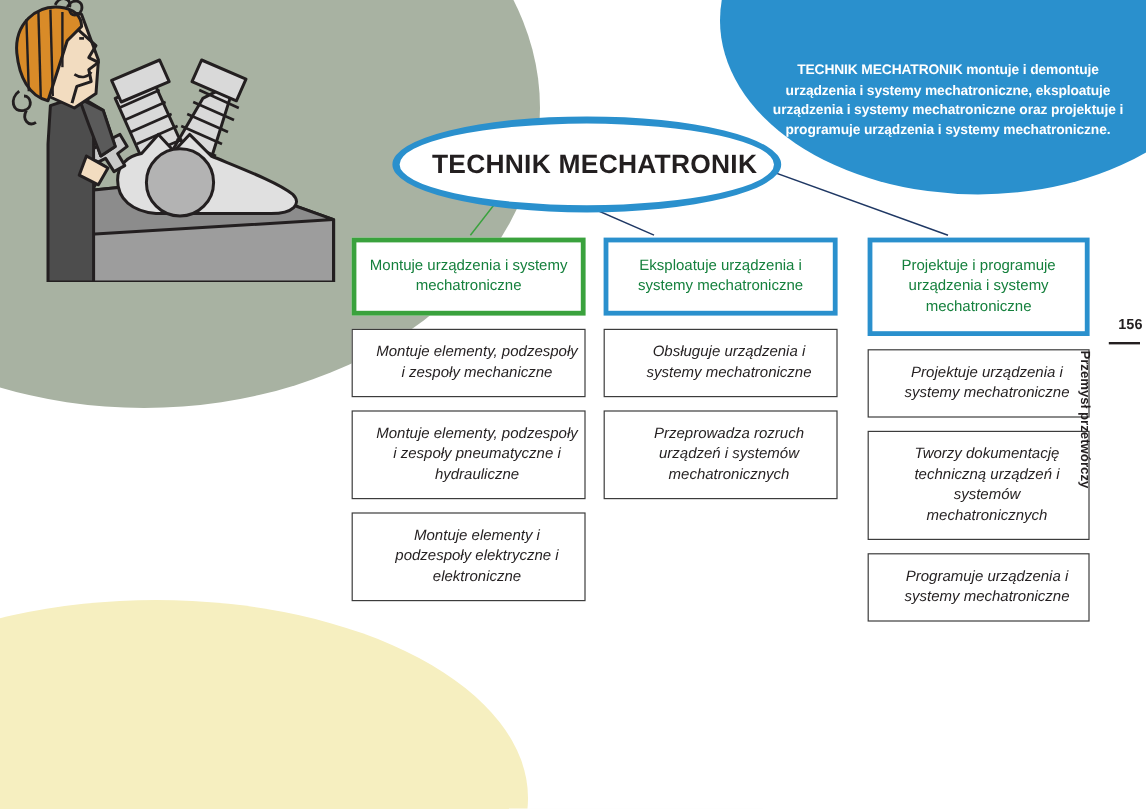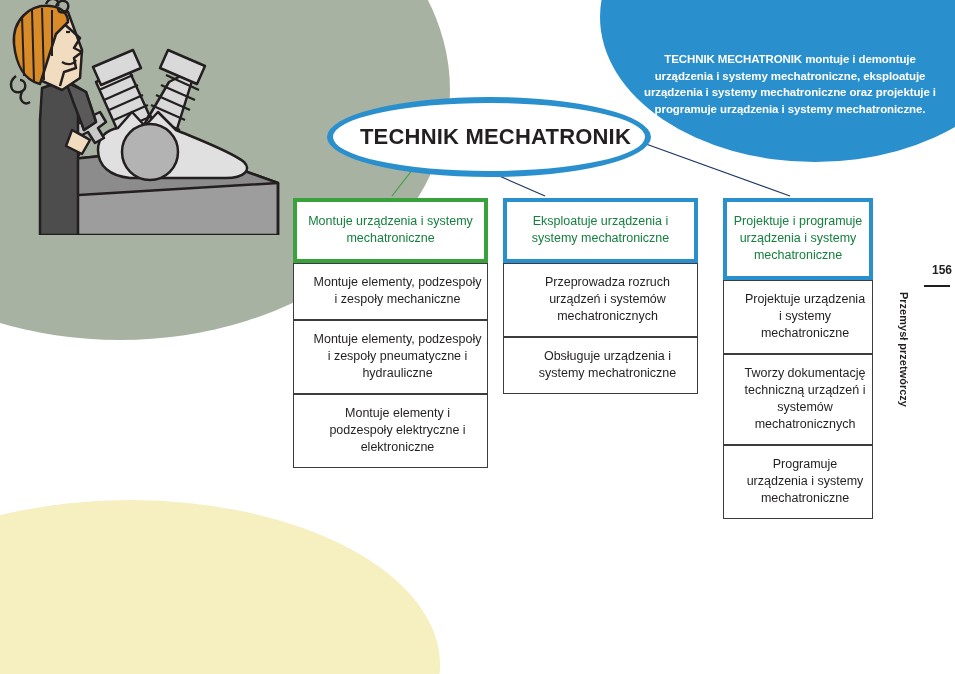--- a/index.html
+++ b/index.html
@@ -114,21 +114,21 @@
     width: 955px;
     height: 674px;
     z-index: 7;
   }
   .column {
     position: absolute;
     top: 198px;
   }
   .col-1 { left: 293px; width: 195px; }
   .col-2 { left: 503px; width: 195px; }
-  .col-3 { left: 723px; width: 150px; }
+  .col-3 { left: 723px; width: 185px; }
 
   .head-box {
     box-sizing: border-box;
     border: 4px solid #2a90cd;
     background: #ffffff;
     padding: 11px 6px 12px 6px;
     text-align: center;
     font-size: 12.5px;
     line-height: 17px;
     color: #15803d;
@@ -137,20 +137,22 @@
 
   .sub-box {
     box-sizing: border-box;
     border: 1.4px solid #3c3c3c;
     background: #ffffff;
     padding: 10px 5px 11px 19px;
     text-align: center;
     font-size: 12.5px;
     line-height: 17px;
     color: #231f20;
+    margin-top: 11px;
+    font-style: italic;
   }
   .col-1 .sub-box:first-of-type,
   .col-2 .sub-box:first-of-type,
   .col-3 .sub-box:first-of-type { margin-top: 13px; }
 
   
   .margin-rule {
     position: absolute;
     left: 924px;
     top: 285px;
@@ -283,22 +285,22 @@
 
     <div class="column col-1">
       <div class="head-box green">Montuje urządzenia i systemy mechatroniczne</div>
       <div class="sub-box">Montuje elementy, podzespoły i zespoły mechaniczne</div>
       <div class="sub-box">Montuje elementy, podzespoły i zespoły pneumatyczne i hydrauliczne</div>
       <div class="sub-box">Montuje elementy i podzespoły elektryczne i elektroniczne</div>
     </div>
 
     <div class="column col-2">
       <div class="head-box">Eksploatuje urządzenia i systemy mechatroniczne</div>
+      <div class="sub-box">Obsługuje urządzenia i systemy mechatroniczne</div>
       <div class="sub-box">Przeprowadza rozruch urządzeń i systemów mechatronicznych</div>
-      <div class="sub-box">Obsługuje urządzenia i systemy mechatroniczne</div>
     </div>
 
     <div class="column col-3">
       <div class="head-box">Projektuje i programuje urządzenia i systemy mechatroniczne</div>
       <div class="sub-box">Projektuje urządzenia i systemy mechatroniczne</div>
       <div class="sub-box">Tworzy dokumentację techniczną urządzeń i systemów mechatronicznych</div>
       <div class="sub-box">Programuje urządzenia i systemy mechatroniczne</div>
     </div>
 
   </div>

